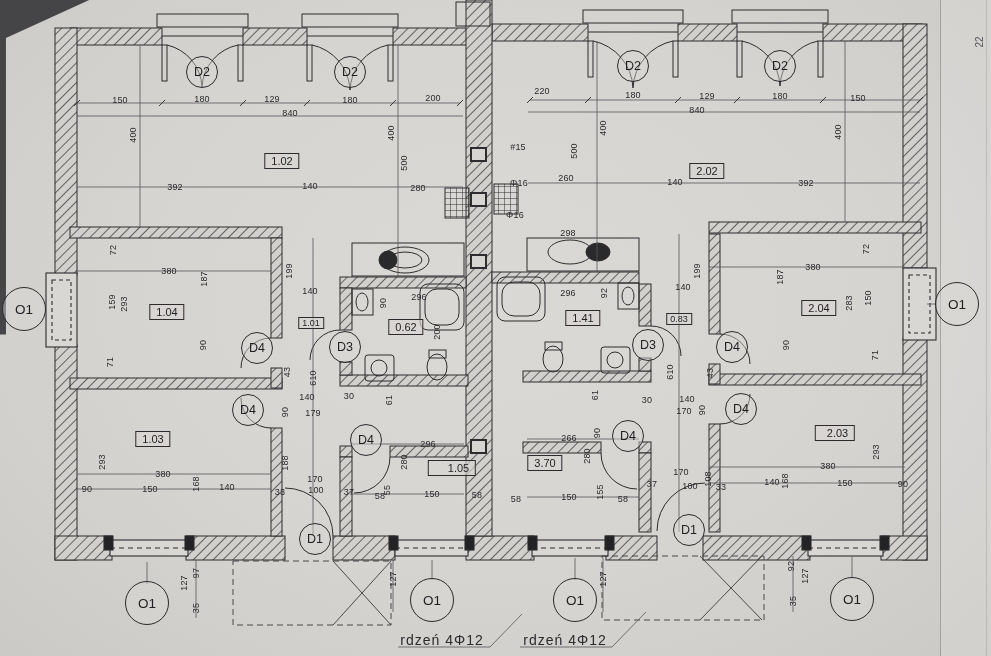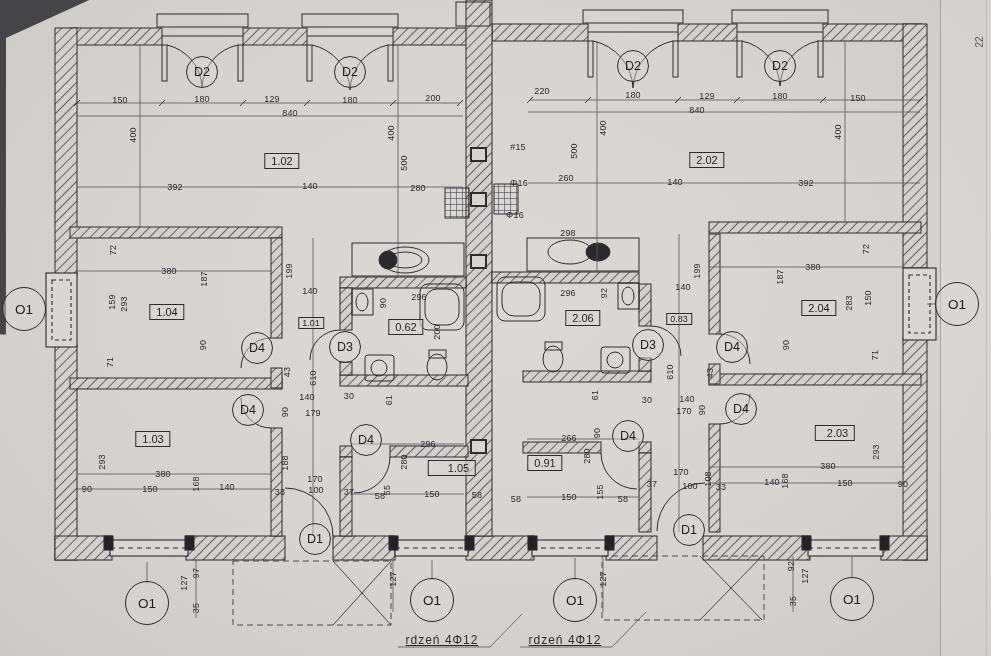--- a/index.html
+++ b/index.html
@@ -15,21 +15,21 @@
   .room-box{position:absolute;transform:translate(-50%,-50%);border:1.2px solid #2b2b2e;background:rgba(216,214,211,.65);
     padding:1px 6px;font-size:11px;color:#1f1f22;white-space:nowrap;}
   .hall-box{position:absolute;transform:translate(-50%,-50%);border:1px solid #2b2b2e;background:rgba(216,214,211,.6);
     padding:0 3px;font-size:9px;color:#1f1f22;white-space:nowrap;}
   .door-tag{position:absolute;transform:translate(-50%,-50%);width:30px;height:30px;border:1.4px solid #2b2b2e;
     border-radius:50%;display:flex;align-items:center;justify-content:center;font-size:12.5px;color:#1f1f22;
     background:rgba(216,214,211,.45);}
   .win-tag{position:absolute;transform:translate(-50%,-50%);width:42px;height:42px;border:1.4px solid #2b2b2e;
     border-radius:50%;display:flex;align-items:center;justify-content:center;font-size:13.5px;color:#1f1f22;
     background:rgba(216,214,211,.45);}
-  .note{position:absolute;transform:translate(-50%,-50%);font-size:12px;color:#2b2b2e;white-space:nowrap;letter-spacing:1px;text-decoration:underline;}
+  .note{position:absolute;transform:translate(-50%,-50%);font-size:14px;color:#2b2b2e;white-space:nowrap;letter-spacing:1px;}
   .sidenote{position:absolute;transform:translate(-50%,-50%) rotate(-90deg);font-size:10px;color:#55555a;}
   #watermark{position:absolute;left:492px;top:331px;transform:translate(-50%,-50%);
     font-size:47px;font-weight:700;letter-spacing:5px;color:rgba(245,245,243,.82);
     -webkit-text-stroke:1.5px rgba(120,120,122,.9);text-shadow:0 0 3px rgba(90,90,92,.4);white-space:nowrap;}
 </style>
 </head>
 <body>
 
 <div id="stage">
   <div class="paper"></div>
@@ -360,29 +360,29 @@
       <div class="lbl" style="left: 652px; top: 484px;">37</div>
       <div class="lbl rot" style="left: 184px; top: 583px;">127</div>
       <div class="lbl rot" style="left: 196px; top: 573px;">97</div>
       <div class="lbl rot" style="left: 196px; top: 608px;">35</div>
       <div class="lbl rot" style="left: 393px; top: 579px;">127</div>
       <div class="lbl rot" style="left: 603px; top: 579px;">127</div>
       <div class="lbl rot" style="left: 791px; top: 566px;">92</div>
       <div class="lbl rot" style="left: 805px; top: 576px;">127</div>
       <div class="lbl rot" style="left: 793px; top: 601px;">35</div>
       <div class="room-box" style="left: 282px; top: 161px;">1.02</div>
-      <div class="room-box" style="left: 707px; top: 160px;">2.02</div>
+      <div class="room-box" style="left: 707px; top: 171px;">2.02</div>
       <div class="room-box" style="left: 167px; top: 312px;">1.04</div>
       <div class="room-box" style="left: 819px; top: 308px;">2.04</div>
       <div class="room-box" style="left: 406px; top: 327px;">0.62</div>
-      <div class="room-box" style="left: 583px; top: 318px;">2.06</div>
+      <div class="room-box" style="left: 583px; top: 318px;">1.41</div>
       <div class="room-box" style="left: 153px; top: 439px;">1.03</div>
       <div class="room-box" style="left: 835px; top: 433px; padding-left: 11px;">2.03</div>
       <div class="room-box" style="left: 452px; top: 468px; padding-left: 19px;">1.05</div>
-      <div class="room-box" style="left: 545px; top: 463px;">0.91</div>
+      <div class="room-box" style="left: 545px; top: 463px;">3.70</div>
       <div class="hall-box" style="left: 311px; top: 323px;">1.01</div>
       <div class="hall-box" style="left: 679px; top: 319px;">0.83</div>
       <div class="door-tag" style="left: 202px; top: 72px;">D2</div>
       <div class="door-tag" style="left: 350px; top: 72px;">D2</div>
       <div class="door-tag" style="left: 633px; top: 66px;">D2</div>
       <div class="door-tag" style="left: 780px; top: 66px;">D2</div>
       <div class="door-tag" style="left: 257px; top: 348px;">D4</div>
       <div class="door-tag" style="left: 248px; top: 410px;">D4</div>
       <div class="door-tag" style="left: 366px; top: 440px;">D4</div>
       <div class="door-tag" style="left: 628px; top: 436px;">D4</div>

